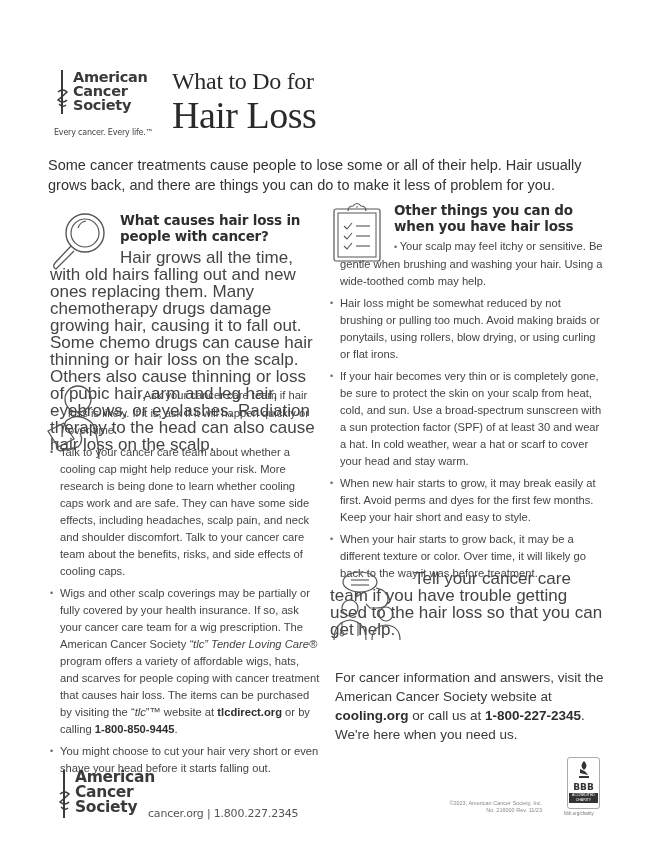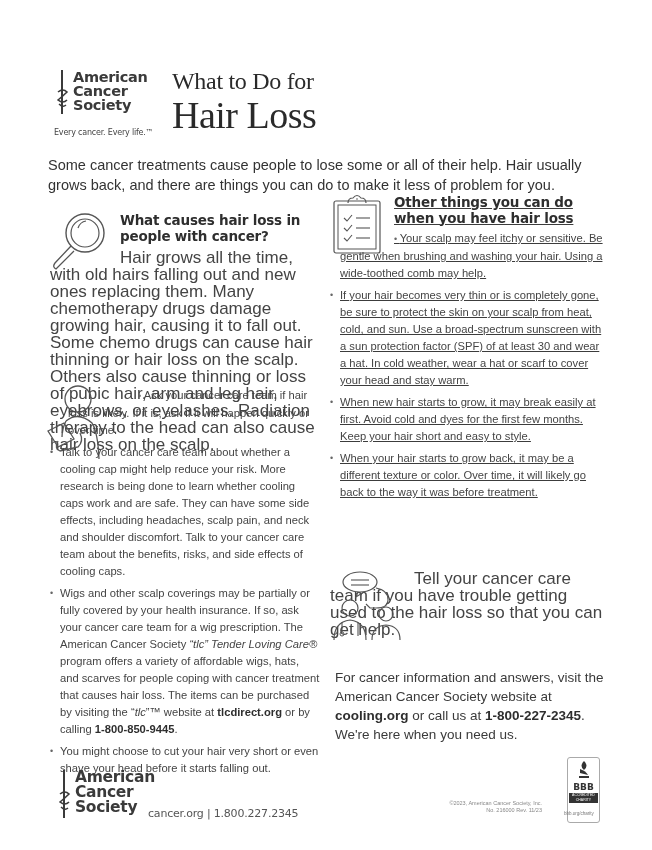--- a/index.html
+++ b/index.html
@@ -26,31 +26,31 @@
   .body-text { font-size: 17px; line-height: 17px; color: #444; }
   .bullets { list-style: none; }
   .bullets li { position: relative; padding-left: 10px; margin-bottom: 5px; font-size: 11.2px; line-height: 17px; color: #444; }
   .bullets li::before { content: "•"; position: absolute; left: 0; top: 0; color: #666; font-size: 9px; }
   .bullets li.first::before { display: none; }
   b { color: #2e2e2e; }
   i { font-style: italic; }
 
   .s1 { left: 50px; top: 213px; width: 270px; }
   .s2 { left: 50px; top: 387px; width: 270px; }
-  .s3 { left: 330px; top: 195px; width: 275px; text-decoration: underline; }
+  .s3 { left: 330px; top: 203px; width: 275px; }
   .s4 { left: 330px; top: 570px; width: 275px; }
 
   .contact { position: absolute; left: 335px; top: 668px; width: 280px; font-size: 13.5px; line-height: 19px; color: #3a3a3a; }
 
   .logo-bottom { left: 59px; top: 770px; }
   .logo-bottom .wordmark { font-size: 15.5px; line-height: 15px; }
   .logo-bottom .staff { height: 48px; }
   .footer-contact { position: absolute; left: 148px; top: 807px; font-size: 11px; color: #555; font-family: "DejaVu Sans", sans-serif; letter-spacing: -0.2px; }
   .copyright { position: absolute; left: 440px; top: 800px; width: 102px; font-size: 5.5px; line-height: 7px; color: #888; text-align: right; }
-  .bbb { position: absolute; left: 567px; top: 757px; width: 33px; height: 66px; border: 1px solid #aaa; border-radius: 3px; display: flex; flex-direction: column; align-items: center; padding-top: 3px; }
+  .bbb { position: absolute; left: 567px; top: 757px; width: 33px; height: 52px; border: 1px solid #aaa; border-radius: 3px; display: flex; flex-direction: column; align-items: center; padding-top: 3px; }
   .bbb .bbb-label { font-family: "DejaVu Sans", sans-serif; font-weight: bold; font-size: 9px; color: #333; margin-top: 1px; }
   .bbb .acc { background: #333; color: #fff; font-size: 3.5px; width: 29px; text-align: center; line-height: 5px; margin-top: 1px; }
   .bbb-url { position: absolute; left: 564px; top: 811px; font-size: 4.5px; color: #777; }
 </style>
 </head>
 <body>
 
 <div class="logo logo-top">
   <svg class="staff" viewBox="0 0 12 44">
     <line x1="5" y1="0" x2="5" y2="44" stroke="#3a3a3a" stroke-width="2"></line>
@@ -114,22 +114,23 @@
       <line x1="24" y1="35" x2="38" y2="35" stroke="#555" stroke-width="1.1"></line>
     <path d="M12 45 L15 48 L20 42" fill="none" stroke="#555" stroke-width="1.1"></path>
       <line x1="24" y1="45" x2="38" y2="45" stroke="#555" stroke-width="1.1"></line>
   </svg>
   <div style="padding-left:64px;">
     <h2>Other things you can do when you have hair loss</h2>
     <div style="height:4px;"></div>
   </div>
   <ul class="bullets">
     <li class="first" style="text-indent:54px;padding-left:10px;"><span style="font-size:9px;color:#666;">• </span><span>Your scalp may feel itchy or sensitive. Be gentle when brushing and washing your hair. Using a wide-toothed comb may help.</span></li>
+    <li>Hair loss might be somewhat reduced by not brushing or pulling too much. Avoid making braids or ponytails, using rollers, blow drying, or using curling or flat irons.</li>
     <li>If your hair becomes very thin or is completely gone, be sure to protect the skin on your scalp from heat, cold, and sun. Use a broad-spectrum sunscreen with a sun protection factor (SPF) of at least 30 and wear a hat. In cold weather, wear a hat or scarf to cover your head and stay warm.</li>
-    <li>When new hair starts to grow, it may break easily at first. Avoid cold and dyes for the first few months. Keep your hair short and easy to style.</li>
+    <li>When new hair starts to grow, it may break easily at first. Avoid perms and dyes for the first few months. Keep your hair short and easy to style.</li>
     <li>When your hair starts to grow back, it may be a different texture or color. Over time, it will likely go back to the way it was before treatment.</li>
   </ul>
 </div>
 
 <div class="section s4">
   <svg class="icon" style="left:0px;top:0px;width:74px;height:72px;" viewBox="0 0 74 72">
     <ellipse cx="30" cy="12" rx="17" ry="10" fill="none" stroke="#555" stroke-width="1.2"></ellipse>
     <line x1="21" y1="10" x2="39" y2="10" stroke="#555" stroke-width="1.1"></line>
     <line x1="21" y1="15" x2="39" y2="15" stroke="#555" stroke-width="1.1"></line>
     <path d="M28 22 L26 27 L34 22" fill="none" stroke="#555" stroke-width="1.1"></path>

